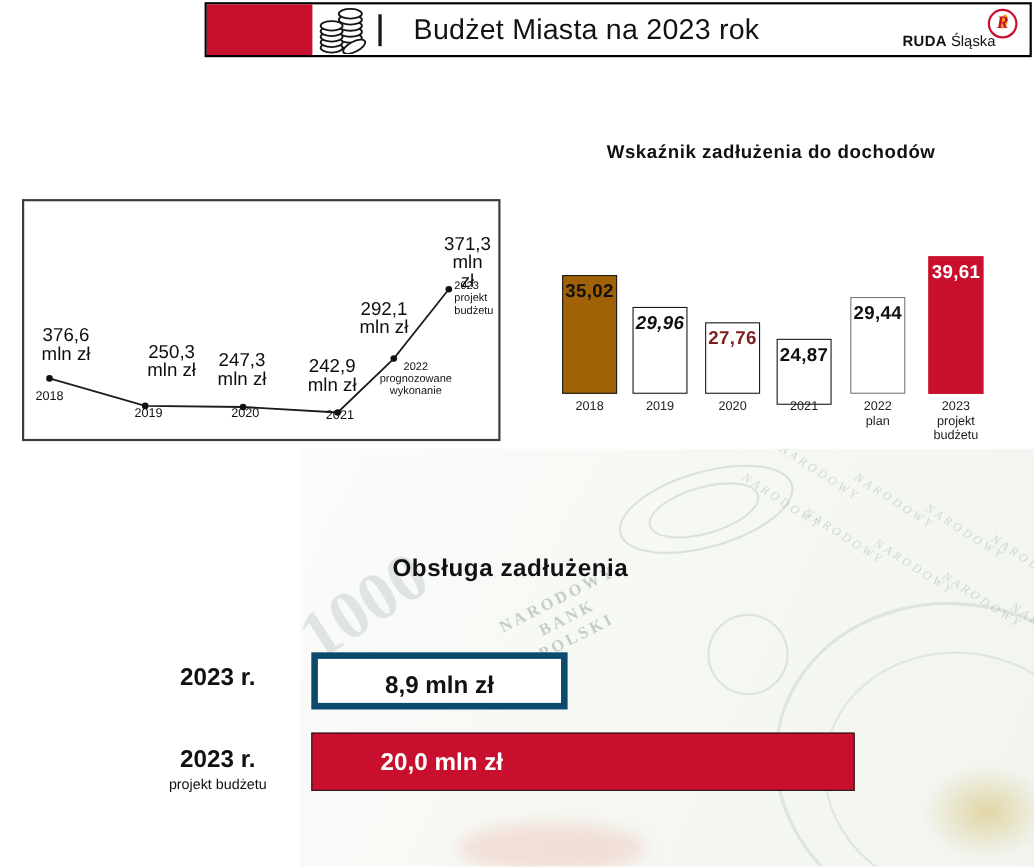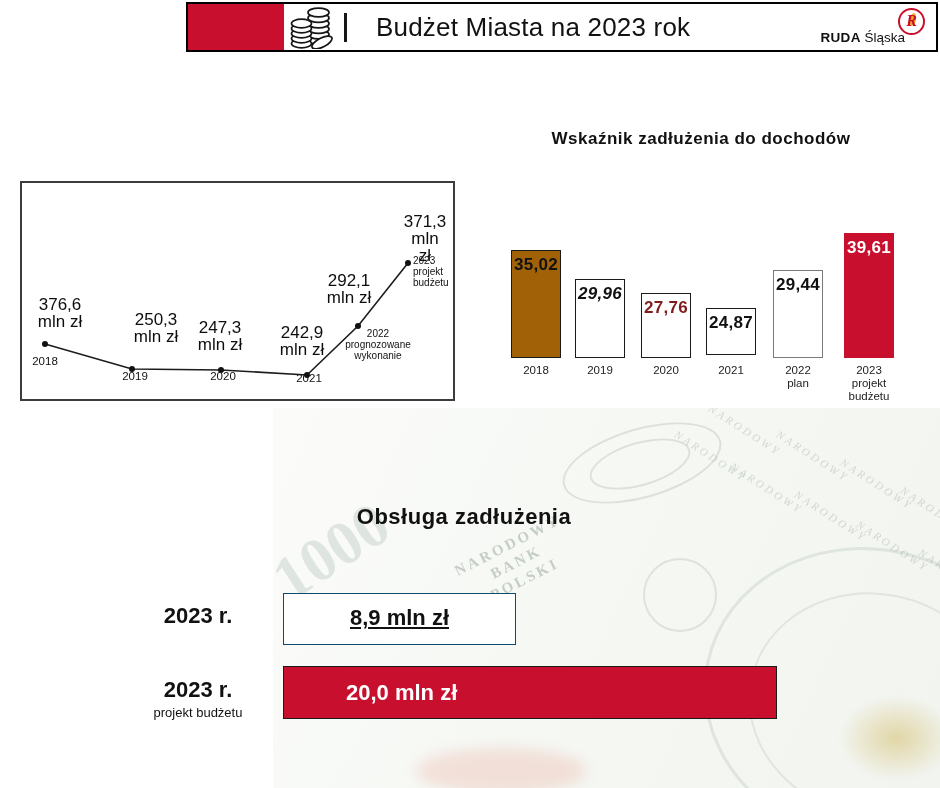--- a/index.html
+++ b/index.html
@@ -73,22 +73,22 @@
   .wm-pink{position:absolute;left:143px;top:340px;width:170px;height:46px;border-radius:50%;
            background:rgba(233,168,153,0.30);filter:blur(7px);}
 
   
   .svc-title{position:absolute;left:340px;top:504px;width:248px;text-align:center;
              font-size:22px;font-weight:bold;letter-spacing:0.5px;white-space:nowrap;}
   .svc-label{position:absolute;left:128px;width:140px;text-align:center;font-size:22px;font-weight:bold;}
   .svc-label.y2022{top:603px;} .svc-label.y2023{top:677px;}
   .svc-sub{position:absolute;left:118px;top:705px;width:160px;text-align:center;font-size:13px;color:#111;}
   .svc-box{position:absolute;left:283px;top:593px;width:233px;height:52px;background:#fff;
-           border:1px solid #0c4a6e;box-sizing:border-box;text-align:center;line-height:48px;
-           font-size:22px;font-weight:bold;text-decoration:underline;}
+           border:6px solid #0c4a6e;box-sizing:border-box;text-align:center;line-height:48px;
+           font-size:22px;font-weight:bold;}
   .svc-bar{position:absolute;left:283px;top:666px;width:494px;height:53px;background:#C8102E;
            border:1px solid #1a1a1a;box-sizing:border-box;line-height:51px;padding-left:62px;
            font-size:22px;font-weight:bold;color:#fff;}
 </style>
 </head>
 <body>
 
 <div class="canvas">
 
   <div class="watermark">
@@ -185,21 +185,21 @@
         </div>
         <div class="rbar-xlabel" style="left: 46px; top: 139px;">2018</div>
         <div class="rbar" style="left: 85px; top: 54px; width: 50px; height: 79px; background: rgb(255, 255, 255); border-color: rgb(26, 26, 26); font-style: italic;">
           <div class="rbar-val" style="color: rgb(17, 17, 17);">29,96</div>
         </div>
         <div class="rbar-xlabel" style="left: 110px; top: 139px;">2019</div>
         <div class="rbar" style="left: 151px; top: 68px; width: 50px; height: 65px; background: rgb(255, 255, 255); border-color: rgb(26, 26, 26);">
           <div class="rbar-val" style="color: #7f1d1d;">27,76</div>
         </div>
         <div class="rbar-xlabel" style="left: 176px; top: 139px;">2020</div>
-        <div class="rbar" style="left: 216px; top: 83px; width: 50px; height: 47px; background: rgb(255, 255, 255); border-color: rgb(26, 26, 26);">
+        <div class="rbar" style="left: 216px; top: 83px; width: 50px; height: 60px; background: rgb(255, 255, 255); border-color: rgb(26, 26, 26);">
           <div class="rbar-val" style="color: rgb(17, 17, 17);">24,87</div>
         </div>
         <div class="rbar-xlabel" style="left: 241px; top: 139px;">2021</div>
         <div class="rbar" style="left: 283px; top: 45px; width: 50px; height: 88px; background: rgb(255, 255, 255); border-color: rgb(122, 122, 122);">
           <div class="rbar-val" style="color: rgb(17, 17, 17);">29,44</div>
         </div>
         <div class="rbar-xlabel" style="left: 308px; top: 139px;">2022
 plan</div>
         <div class="rbar" style="left: 354px; top: 8px; width: 50px; height: 125px; background: rgb(200, 16, 46); border-color: rgb(200, 16, 46);">
           <div class="rbar-val" style="color: rgb(255, 255, 255);">39,61</div>

